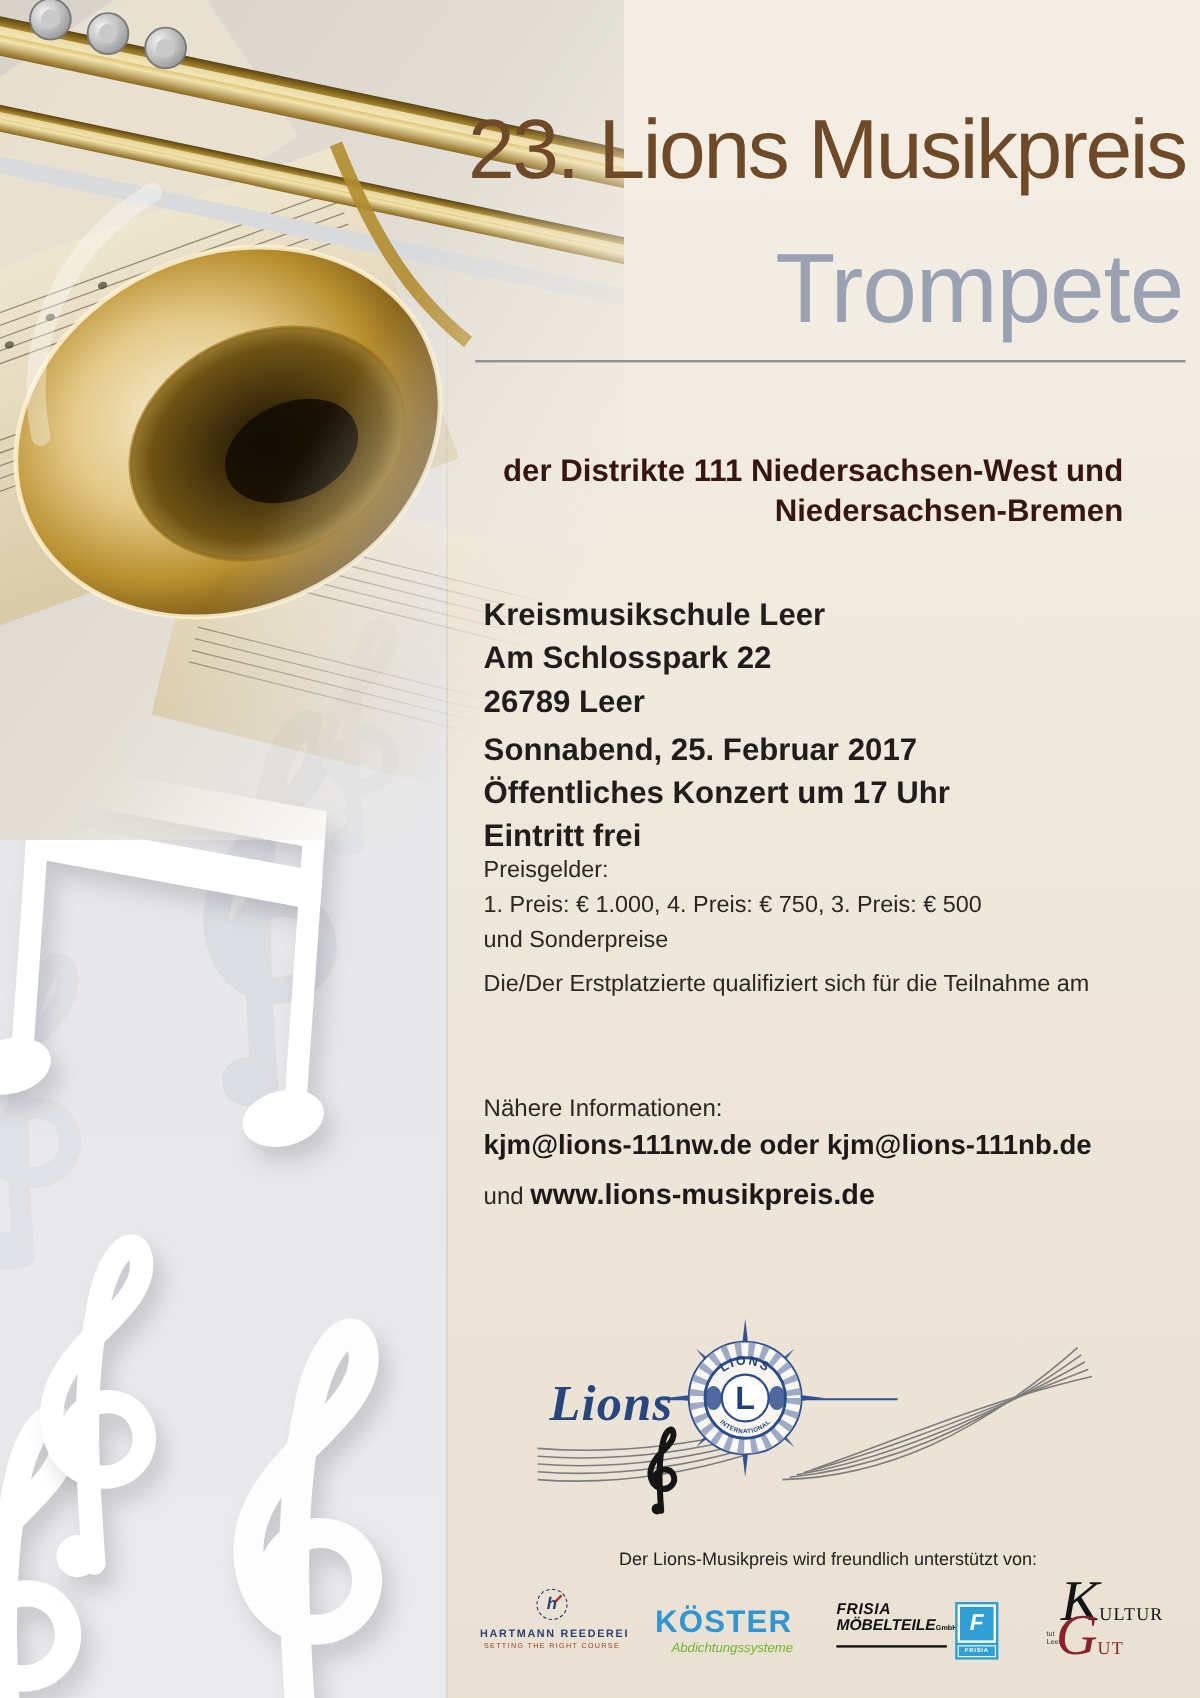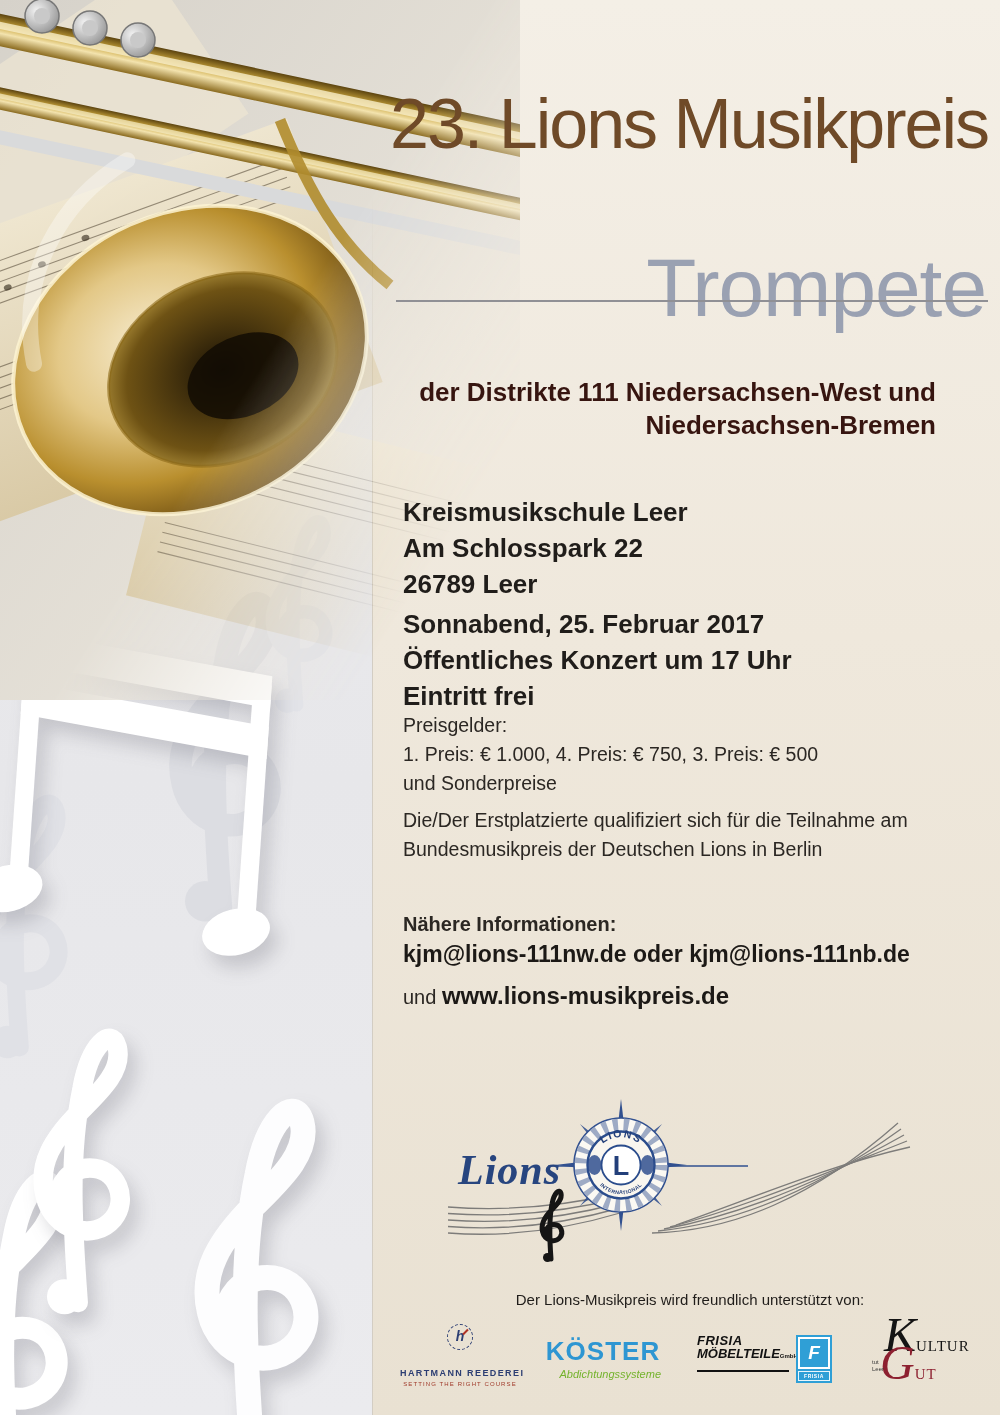--- a/index.html
+++ b/index.html
@@ -18,54 +18,54 @@
   .sh{filter:drop-shadow(8px 12px 9px rgba(60,60,75,.20));}
   
   .photo-svg{position:absolute;left:0;top:0;}
   
   .title{
     position:absolute;left:390px;right:14px;top:88px;text-align:right;
     font-size:70px;line-height:1.05;color:#6F4A28;letter-spacing:-2px;white-space:nowrap;
   }
   .instrument{
     position:absolute;left:390px;right:14px;top:198px;text-align:right;
-    font-size:82px;line-height:1.05;color:#9AA1B2;letter-spacing:-1px;white-space:nowrap;margin-top:47px;
+    font-size:82px;line-height:1.05;color:#9AA1B2;letter-spacing:-1px;white-space:nowrap;
   }
   .rule{position:absolute;left:396px;right:12px;top:300px;height:2px;background:#909095;}
   .subtitle{
     position:absolute;left:395px;right:64px;top:376px;text-align:right;
     font-size:26px;font-weight:bold;line-height:33px;color:#371510;
   }
   .venue,.event{
     position:absolute;left:403px;font-size:26px;font-weight:bold;line-height:36px;color:#201D1A;
   }
   .venue{top:494px;}
   .event{top:606px;}
   .prizes{position:absolute;left:403px;top:711px;font-size:19.5px;line-height:29px;color:#2B2723;}
   .qual{position:absolute;left:403px;top:806px;font-size:19.5px;line-height:28.5px;color:#2B2723;}
-  .contact-heading{position:absolute;left:403px;top:913px;font-size:20px;color:#2B2723;font-weight:bold;}
+  .contact-heading{position:absolute;left:403px;top:913px;font-size:20px;color:#2B2723;}
   .emails{position:absolute;left:403px;top:941px;font-size:23px;font-weight:bold;color:#1C1916;white-space:nowrap;}
   .webline{position:absolute;left:403px;top:982px;font-size:20px;color:#2B2723;white-space:nowrap;}
   .webline .site{font-size:24px;font-weight:bold;color:#1C1916;}
   
   .logo-band-svg{position:absolute;left:430px;top:1085px;}
   .emblem-svg{position:absolute;left:553px;top:1097px;}
   .logo-word{
     position:absolute;top:1146px;font-family:"Liberation Serif",serif;font-style:italic;
     font-weight:600;font-size:42px;color:#27457F;letter-spacing:1px;white-space:nowrap;
   }
   .logo-lions{left:458px;}
   .logo-musikpreis{left:743px;}
   
   .sponsor-heading{position:absolute;left:390px;right:10px;top:1291px;text-align:center;font-size:15px;color:#201D1A;}
   .hartmann{position:absolute;left:400px;top:1324px;width:120px;text-align:center;}
   .hartmann-icon{width:24px;height:24px;margin:0 auto;border:1.6px dashed #2C3E73;border-radius:50%;position:relative;}
   .hartmann-icon .hletter{font-style:italic;font-weight:bold;font-size:14px;line-height:23px;color:#2C3E73;display:block;}
   .hartmann-icon .hred{position:absolute;width:7px;height:2px;background:#B03326;top:6px;right:3px;transform:rotate(-45deg);}
-  .hartmann-name{margin-top:18px;font-size:9px;font-weight:bold;letter-spacing:1.4px;color:#2C3E73;white-space:nowrap;}
+  .hartmann-name{margin-top:6px;font-size:9px;font-weight:bold;letter-spacing:1.4px;color:#2C3E73;white-space:nowrap;}
   .hartmann-tag{margin-top:3px;font-size:6px;letter-spacing:1.1px;color:#A03A2A;white-space:nowrap;}
   .koester{position:absolute;left:545px;top:1336px;width:116px;text-align:center;}
   .koester-name{font-size:26px;font-weight:bold;letter-spacing:1px;color:#2E96D2;white-space:nowrap;}
   .koester-tag{font-size:11px;font-style:italic;color:#74B32C;margin-top:1px;text-align:right;}
   .frisia{position:absolute;left:697px;top:1335px;display:flex;gap:7px;align-items:flex-start;}
   .frisia-text{width:92px;color:#111;}
   .frisia-l1{font-size:13px;font-weight:800;font-style:italic;line-height:12px;letter-spacing:.5px;}
   .frisia-l2{font-size:13px;font-weight:800;font-style:italic;line-height:13px;letter-spacing:0;white-space:nowrap;}
   .frisia-gmbh{font-size:6px;font-weight:bold;font-style:normal;}
   .frisia-rule{border-top:2px solid #111;margin-top:7px;}
@@ -265,21 +265,20 @@
   </div>
 
   <div class="prizes">
     <div>Preisgelder:</div>
     <div>1. Preis: € 1.000, 4. Preis: € 750, 3. Preis: € 500</div>
     <div>und Sonderpreise</div>
   </div>
 
   <div class="qual">
     <div>Die/Der Erstplatzierte qualifiziert sich für die Teilnahme am</div>
-    <div>Bundesmusikpreis der Deutschen Lions in Berlin</div>
   </div>
 
   <div class="contact-heading">Nähere Informationen:</div>
   <div class="emails">kjm@lions-111nw.de oder kjm@lions-111nb.de</div>
   <div class="webline">
     <span>und</span>
     <span class="site">www.lions-musikpreis.de</span>
   </div>
 
   <svg class="logo-band-svg" width="520" height="190" viewBox="0 0 520 190">

